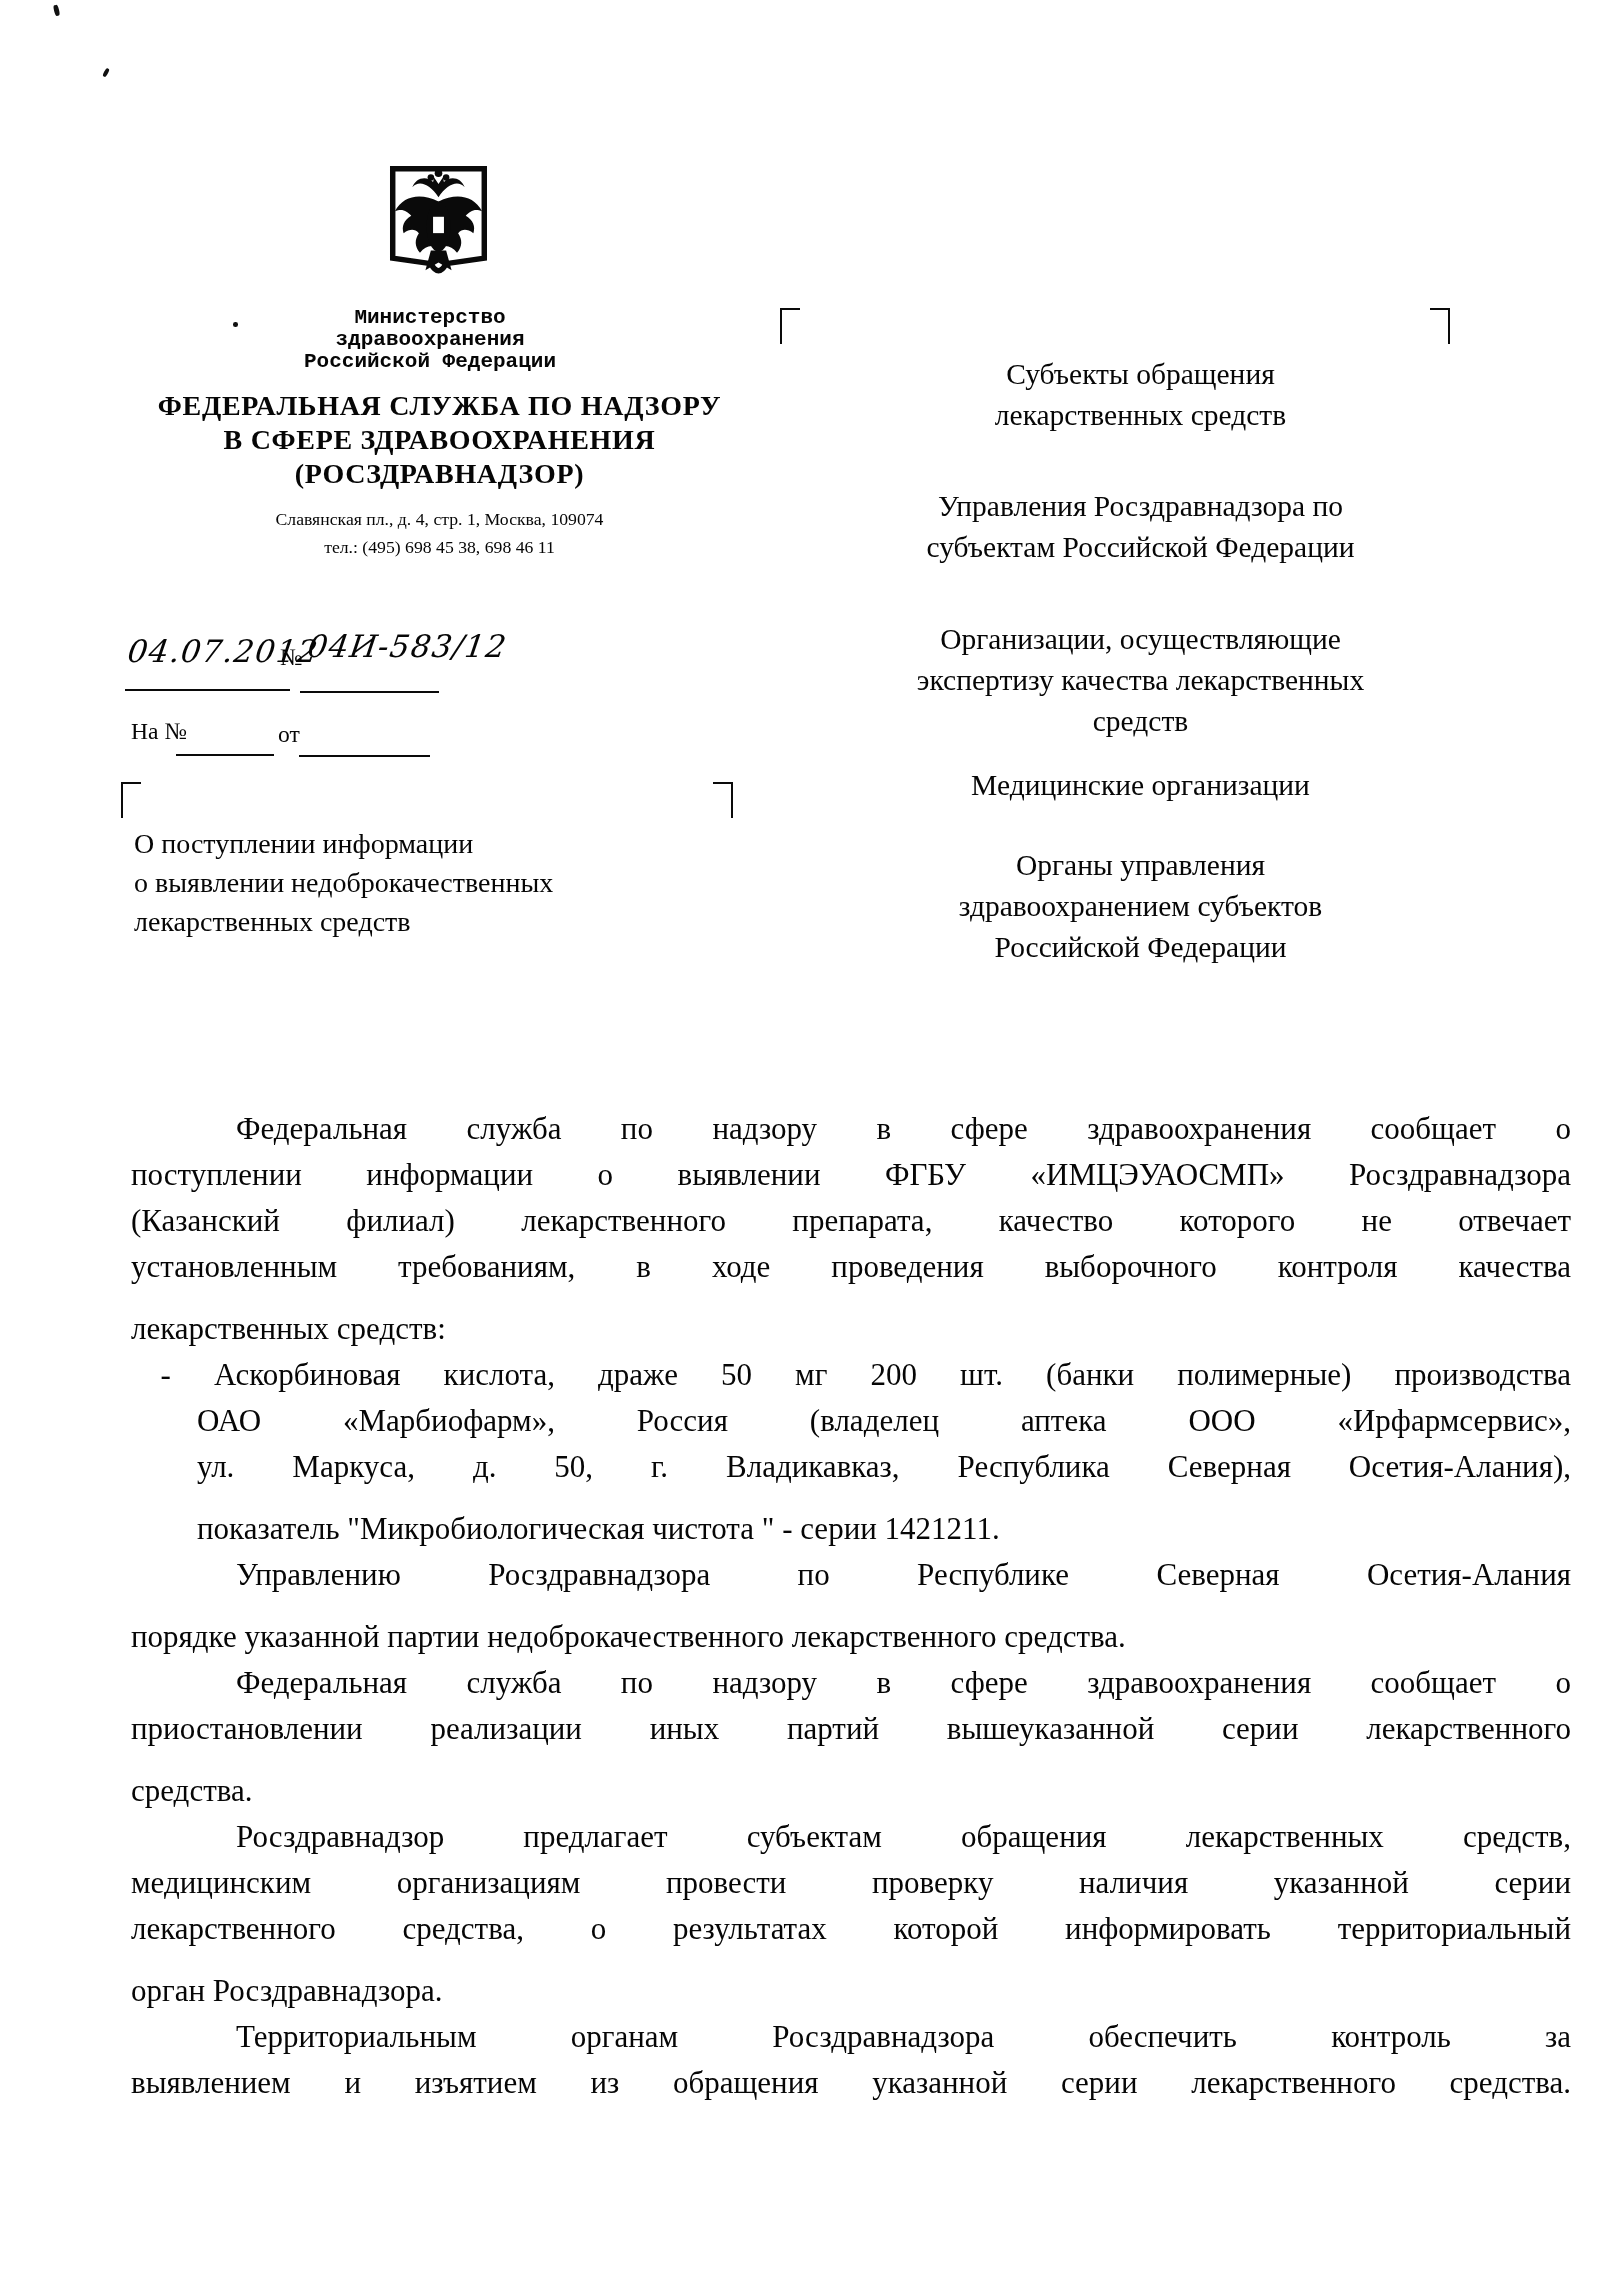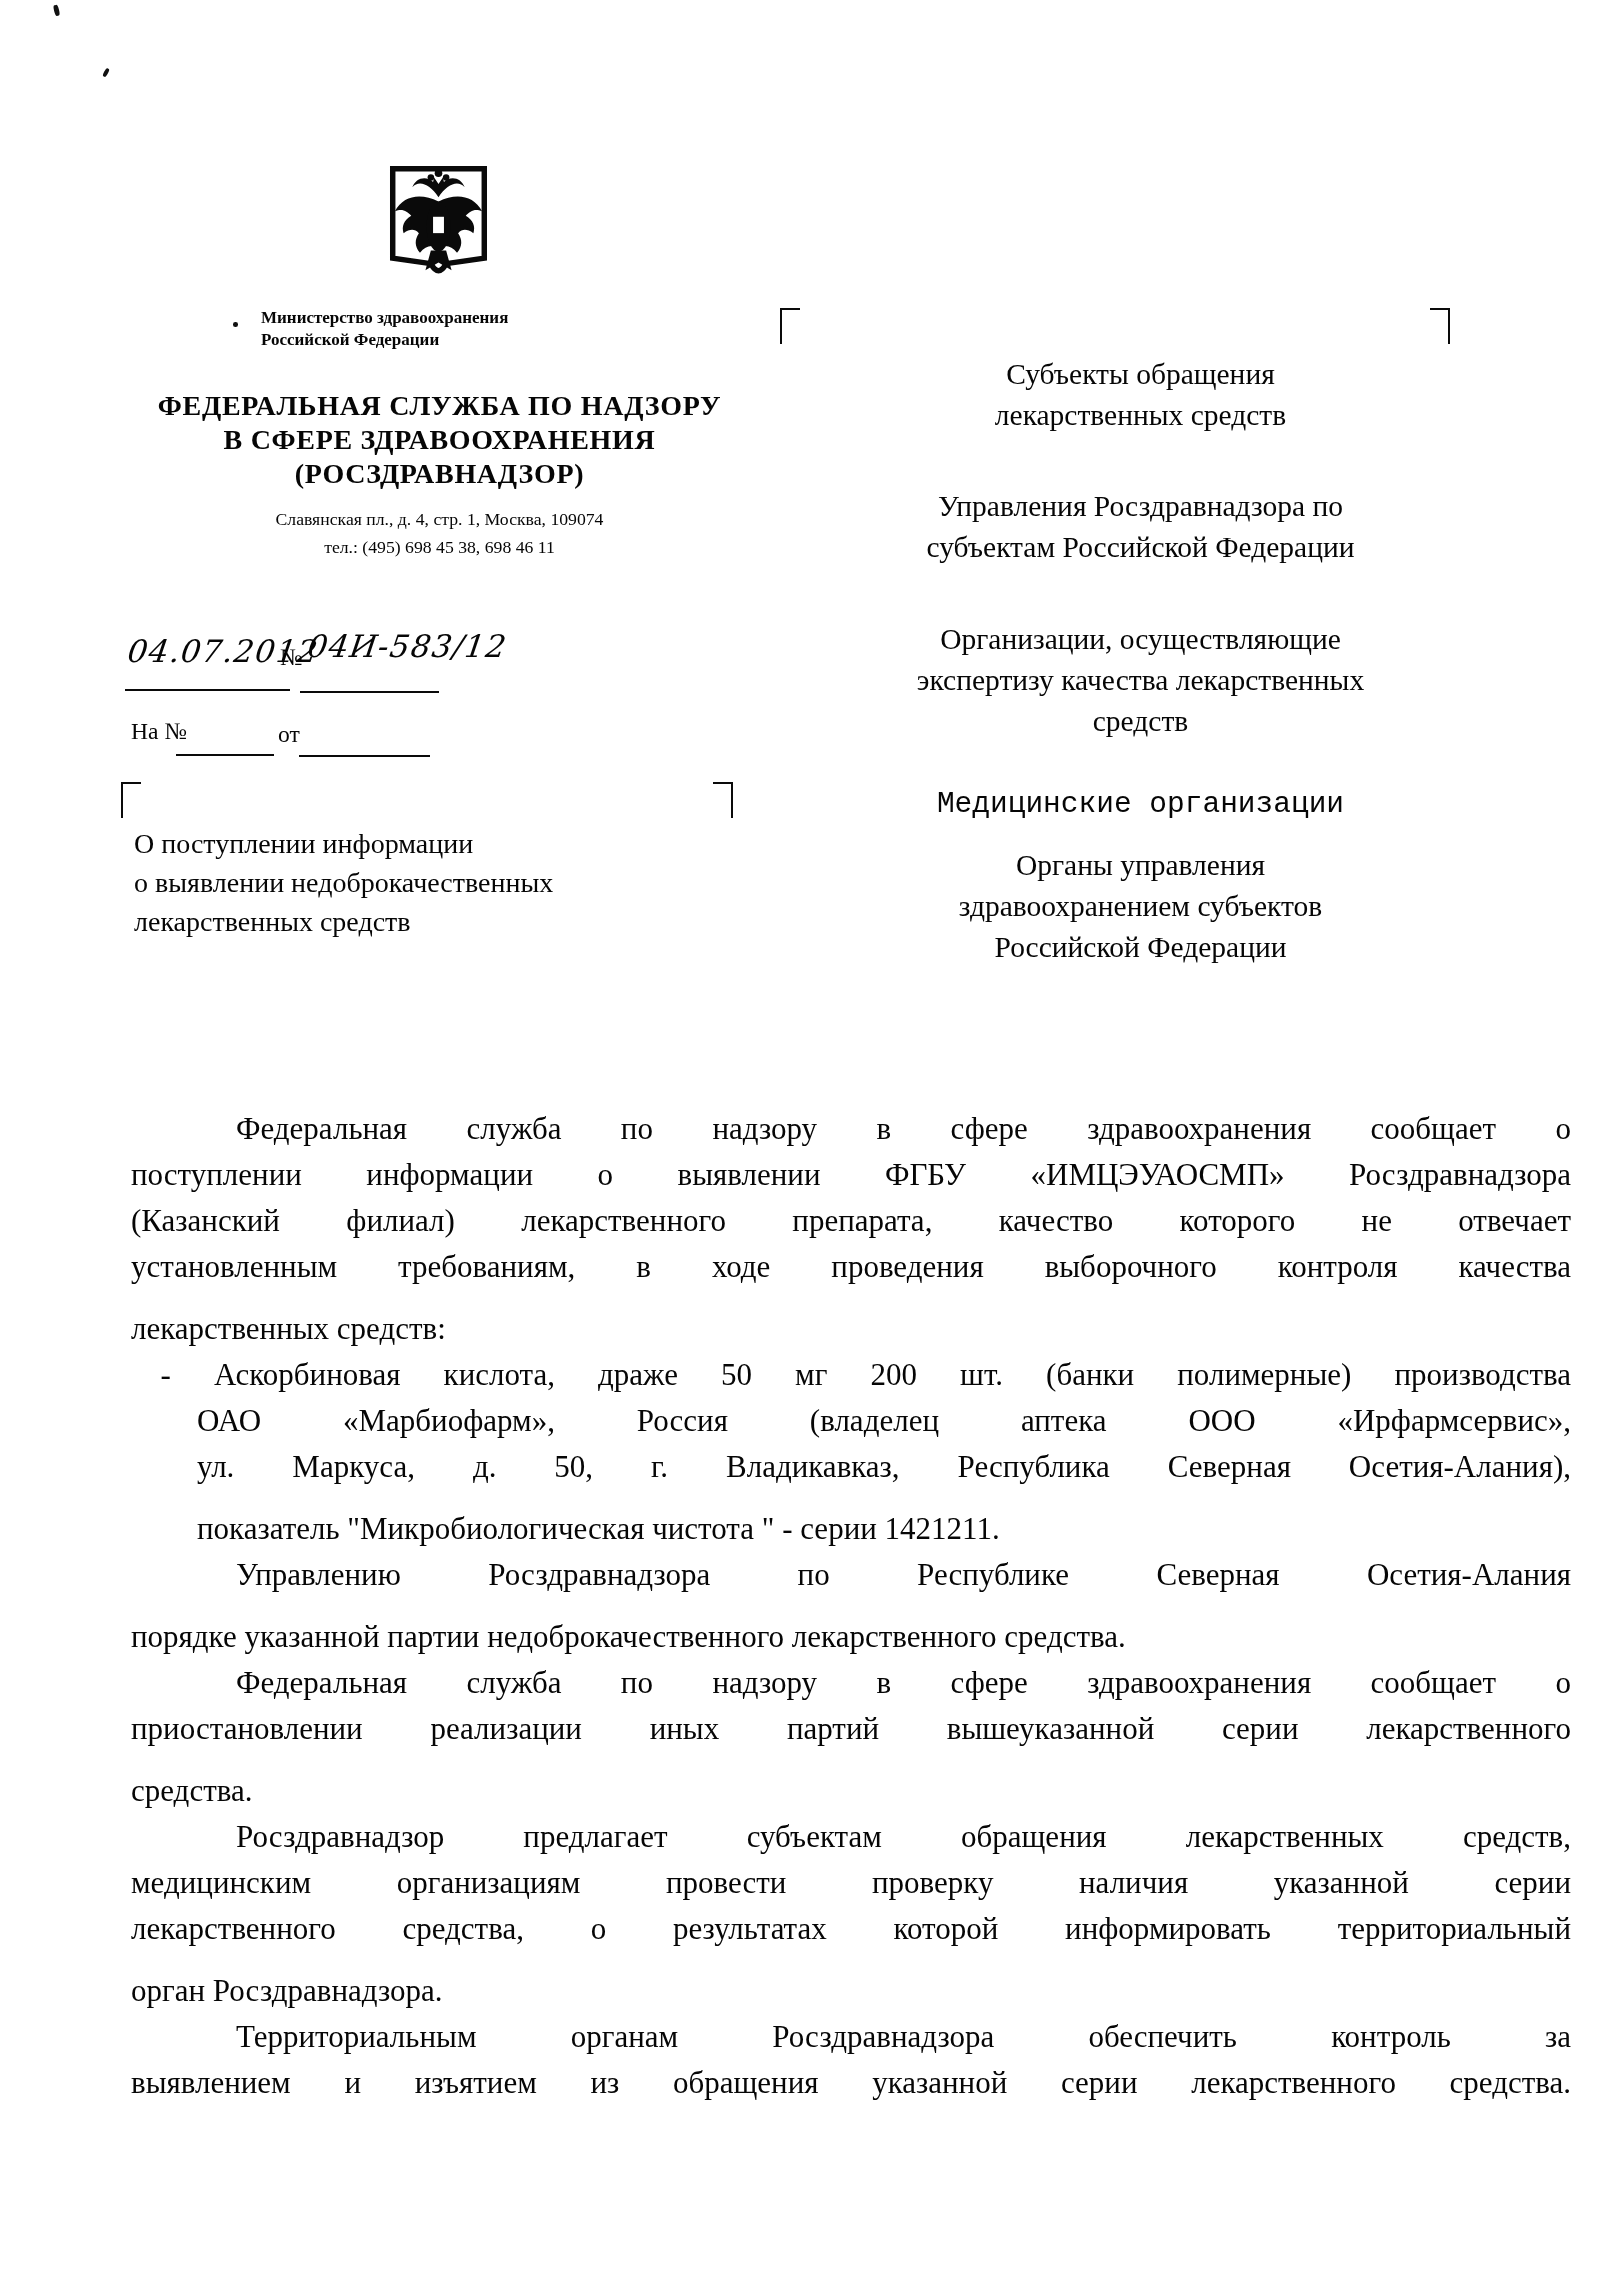--- a/index.html
+++ b/index.html
@@ -16,21 +16,21 @@
   .noise.n1{left:54px;top:5.2px;width:4.6px;height:10.5px;transform:rotate(-14deg);}
   .noise.n2{left:104px;top:68px;width:3.9px;height:9.2px;transform:rotate(28deg);}
   .noise.dot{left:233px;top:322px;width:4.6px;height:4.6px;border-radius:50%;}
 
   
   .emblem{position:absolute;left:384px;top:164px;width:109px;height:123px;}
   .emblem svg{width:100%;height:100%;}
 
   .ministry{
     position:absolute;left:261px;top:307px;width:338px;
-    text-align:left;font-weight:bold;font-size:17px;line-height:22px;
+    text-align:center;font-weight:bold;font-size:21px;line-height:22px;font-family:Liberation Mono, monospace;
   }
   .agency{
     position:absolute;left:130px;top:389px;width:619px;
     text-align:center;font-weight:bold;font-size:28px;line-height:34px;letter-spacing:0.7px;
   }
   .addr{
     position:absolute;left:130px;top:506px;width:619px;
     text-align:center;font-size:17.7px;line-height:27.5px;
   }
 
@@ -58,21 +58,21 @@
   .crn.tr{border-right:2px solid #0a0a0a;border-top:2px solid #0a0a0a;}
   .crn.rb1{left:780px;top:308px;}
   .crn.rb2{left:1430px;top:308px;}
   .crn.sb1{left:121px;top:782px;}
   .crn.sb2{left:713px;top:782px;}
 
   
   .recipients{position:absolute;left:813px;top:0;width:655px;}
   .rgroup{position:absolute;left:0;width:655px;text-align:center;
     font-size:29.5px;line-height:41px;}
-  .rg1{top:354px;} .rg2{top:486px;} .rg3{top:619px;} .rg4{top:784px;font-family:Liberation Mono, monospace;} .rg5{top:845px;}
+  .rg1{top:354px;} .rg2{top:486px;} .rg3{top:619px;} .rg4{top:765px;} .rg5{top:845px;}
 
   
   .subject{position:absolute;left:134px;top:824px;width:590px;
     font-size:28px;line-height:39px;}
 
   
   .body{position:absolute;left:131px;top:1106px;width:1440px;font-size:31px;}
   .bl{
     line-height:46px;
     text-align:justify;

